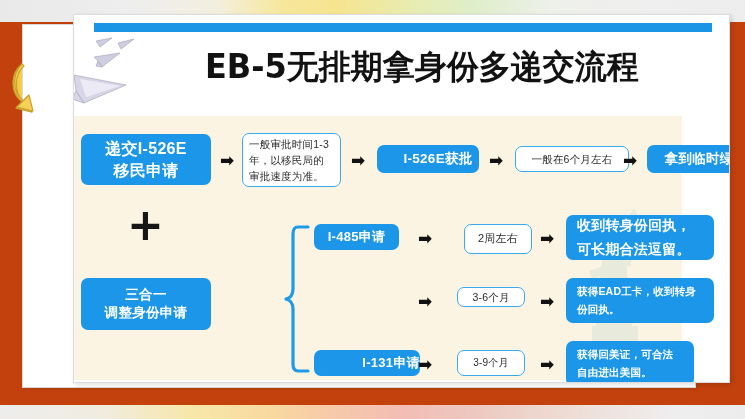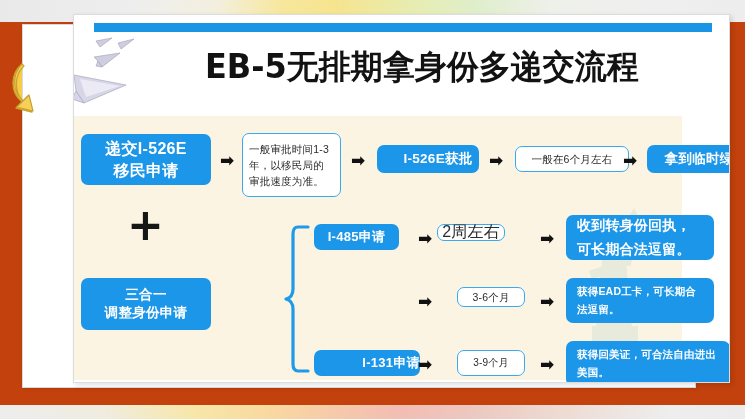--- a/index.html
+++ b/index.html
@@ -253,21 +253,21 @@
       </svg>
     </div>
 
     <div class="chip-blue" style="left:7px; top:119px; width:130px; height:51px; font-size:16px;">
       <span style="white-space:pre-line;">递交I-526E
 移民申请</span>
     </div>
 
     <div class="arrow-glyph" style="left:146px; top:137px;">➡</div>
 
-    <div class="chip-outline" style="left:168px; top:118px; width:99px; height:64px; font-size:10.5px; padding:4px 6px; text-align:left; justify-content:flex-start;">
+    <div class="chip-outline" style="left:168px; top:118px; width:99px; height:54px; font-size:10.5px; padding:4px 6px; text-align:left; justify-content:flex-start;">
       <span>一般审批时间1-3年，以移民局的审批速度为准。</span>
     </div>
 
     <div class="arrow-glyph" style="left:277px; top:137px;">➡</div>
 
     <div class="chip-blue" style="left:303px; top:130px; width:102px; height:28px; font-size:13.5px;padding-left:20px;">
       <span>I-526E获批</span>
     </div>
 
     <div class="arrow-glyph" style="left:415px; top:137px;">➡</div>
@@ -292,46 +292,46 @@
     </div>
 
     <svg class="brace" viewBox="0 0 26 152">
       <path d="M24 4 H14 C10 4 9 7 9 11 V66 C9 72 6 75 2 76 C6 77 9 80 9 86 V141 C9 145 10 148 14 148 H24" fill="none" stroke="#1f9ae8" stroke-width="3.2" stroke-linecap="round" stroke-linejoin="round"></path>
     </svg>
 
     <div class="chip-blue" style="left:240px; top:209px; width:85px; height:26px; font-size:13px;">
       <span>I-485申请</span>
     </div>
     <div class="arrow-glyph" style="left:344px; top:215px;">➡</div>
-    <div class="chip-outline" style="left:363px; top:209px; width:68px; height:17px; font-size:16px;">
+    <div class="chip-outline" style="left:390px; top:209px; width:68px; height:30px; font-size:11px;">
       <span>2周左右</span>
     </div>
     <div class="arrow-glyph" style="left:466px; top:215px;">➡</div>
     <div class="chip-note" style="left:492px; top:200px; width:148px; height:45px; font-size:14px;">
       <span>收到转身份回执，可长期合法逗留。</span>
     </div>
 
     <div class="arrow-glyph" style="left:344px; top:278px;">➡</div>
     <div class="chip-outline" style="left:383px; top:272px; width:68px; height:20px; font-size:10.5px;">
       <span>3-6个月</span>
     </div>
     <div class="arrow-glyph" style="left:466px; top:278px;">➡</div>
     <div class="chip-note" style="left:492px; top:263px; width:148px; height:45px; font-size:10.5px;">
-      <span>获得EAD工卡，可长期合法逗留。</span>
+      <span>获得EAD工卡，收到转身份回执。</span>
     </div>
 
     <div class="chip-blue" style="left:240px; top:335px; width:106px; height:26px; font-size:13px;justify-content:flex-end;">
       <span>I-131申请</span>
     </div>
     <div class="arrow-glyph" style="left:344px; top:341px;">➡</div>
     <div class="chip-outline" style="left:383px; top:335px; width:68px; height:26px; font-size:10px;">
       <span>3-9个月</span>
     </div>
     <div class="arrow-glyph" style="left:466px; top:341px;">➡</div>
-    <div class="chip-note" style="left:492px; top:326px; width:164px; height:45px; font-size:10.5px;">
+    <div class="chip-note" style="left:492px; top:326px; width:128px; height:45px; font-size:10.5px;">
       <span>获得回美证，可合法自由进出美国。</span>
     </div>
 
   </div>
 
   <svg class="curve-arrow" viewBox="0 0 48 58">
     <path d="M14 6 C2 16 2 34 14 44 L20 38 L24 54 L8 50 L14 44" fill="#f6cc49" stroke="#c8a02c" stroke-width="1.4" stroke-linejoin="round"></path>
     <path d="M14 6 C4 16 4 33 15 43 L21 37 L25 53 L9 49 L15 43 C6 34 6 17 16 8 Z" fill="#f7d05a" stroke="#c9a32f" stroke-width="1.2" stroke-linejoin="round"></path>
   </svg>
 

